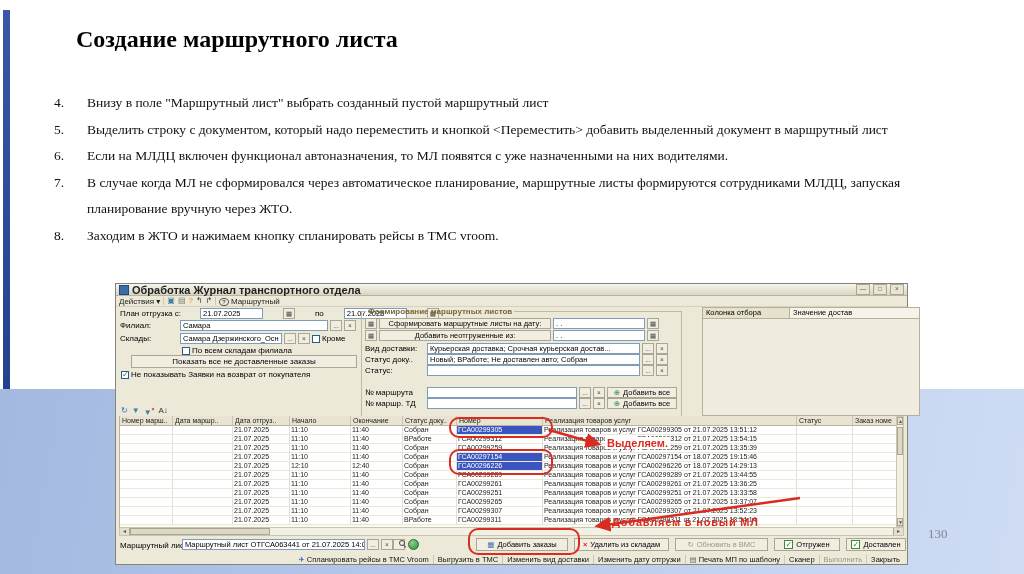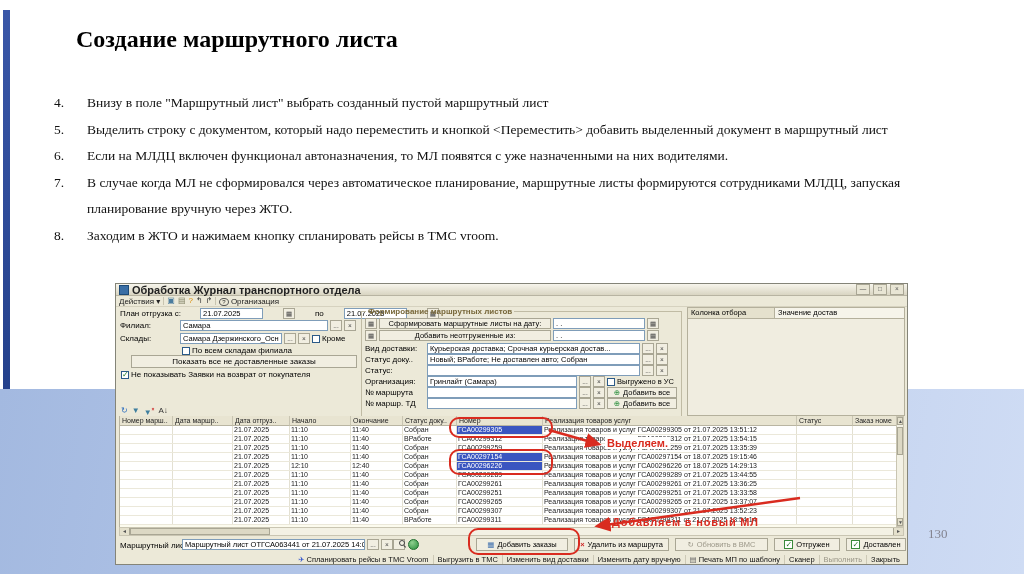--- a/index.html
+++ b/index.html
@@ -26,21 +26,21 @@
   .lbl{font-size:8px;color:#000;white-space:nowrap;}
   .fld{background:#fff;border:1px solid #7f9db9;font-size:7.5px;height:11px;line-height:9px;padding:0 2px;box-sizing:border-box;overflow:hidden;white-space:nowrap;flex:none;}
   .sq{background:#f1eee1;border:1px solid #a9a694;font-size:6.5px;height:11px;min-width:12px;text-align:center;line-height:9px;box-sizing:border-box;color:#444;flex:none;}
   .cb{width:8px;height:8px;background:#fff;border:1px solid #2b5a88;box-sizing:border-box;font-size:8px;line-height:6px;color:#1e7a1e;text-align:center;flex:none;}
   .row{position:absolute;display:flex;align-items:center;gap:2px;}
   .btn{background:#f1eee1;border:1px solid #a9a694;font-size:8px;display:flex;align-items:center;justify-content:center;box-sizing:border-box;color:#000;gap:3px;white-space:nowrap;overflow:hidden;}
   fieldset#form-group{position:absolute;left:245px;top:23px;width:321px;height:111px;border:1px solid #c0bba4;margin:0;padding:0;box-sizing:border-box;}
   #form-group legend{font-size:8px;font-weight:bold;color:#78683a;padding:0 2px;margin-left:4px;}
   .fsrow{position:absolute;left:3px;display:flex;align-items:center;gap:2px;height:11px;}
   .fsrow .lbl{width:60px;flex:none;}
-  #filter-panel{position:absolute;left:571px;top:23px;width:218px;height:109px;border:1px solid #b4b09c;background:#f0ede0;box-sizing:border-box;}
+  #filter-panel{position:absolute;left:586px;top:23px;width:218px;height:109px;border:1px solid #b4b09c;background:#f0ede0;box-sizing:border-box;}
   #filter-panel .hd{display:flex;height:11px;}
   #filter-panel .hc{font-size:7.5px;line-height:10px;padding:0 3px;box-sizing:border-box;overflow:hidden;white-space:nowrap;}
   
   #grid{position:absolute;left:3px;top:132px;width:777px;height:111px;background:#fcfbee;border-left:1px solid #b9b5a2;box-sizing:border-box;overflow:hidden;}
   #ghead{display:flex;height:10px;}
   .th{font-size:7px;line-height:9px;background:#e8e4d1;border-right:1px solid #c9c5b2;border-bottom:1px solid #b9b5a2;padding:0 2px;color:#222;box-sizing:border-box;flex:none;overflow:hidden;white-space:nowrap;}
   .tr{display:flex;height:8px;background:#fff;border-bottom:1px solid #ebe8da;}
   .td{font-size:7px;line-height:7px;overflow:hidden;white-space:nowrap;border-right:1px solid #e3e0d2;padding:0 1px;box-sizing:border-box;color:#1a1a1a;flex:none;}
   .td.sel{background:#3a55c0;color:#fff;}
   #vscroll{position:absolute;left:780px;top:132px;width:8px;height:111px;background:#f3f1e4;border:1px solid #c9c5b2;box-sizing:border-box;}
@@ -109,21 +109,21 @@
       <span class="tbtn"><span>Действия</span> <span>▾</span></span>
       <span class="tsep"></span>
       <span id="toolbar-icons" style="display:flex;gap:3px;align-items:center;">
           <span class="ticon" style="color: rgb(74, 124, 158);">▣</span>
           <span class="ticon" style="color: rgb(122, 124, 94);">▤</span>
           <span class="ticon" style="color: rgb(217, 138, 0);">?</span>
           <span class="ticon" style="color: rgb(51, 51, 51);">↰</span>
           <span class="ticon" style="color: rgb(51, 51, 51);">↱</span>
         </span>
       <span class="tsep"></span>
-      <span class="tbtn"><span style="border:1px solid #555;border-radius:50%;padding:0 2px;font-size:6px;">?</span> <span>Организация</span></span>
+      <span class="tbtn"><span style="border:1px solid #555;border-radius:50%;padding:0 2px;font-size:6px;">?</span> <span>Маршрутный</span></span>
     </div>
 
     <div class="row" style="left:4px;top:24px;gap:20px;">
       <span class="lbl" style="width:60px;">План отгрузка с:</span>
       <span class="fld" style="width:63px;">21.07.2025</span>
       <span class="sq">▦</span>
       <span class="lbl">по</span>
       <span class="fld" style="width:63px;">21.07.2025</span>
       <span class="sq">▦</span>
     </div>
@@ -182,28 +182,20 @@
         <span class="lbl">Статус доку..</span>
         <span class="fld" style="width:213px;">Новый; ВРаботе; Не доставлен авто; Собран</span>
         <span class="sq">...</span>
         <span class="sq">×</span>
       </div>
       <div class="fsrow" style="top:49px;">
         <span class="lbl">Статус:</span>
         <span class="fld" style="width:213px;"></span>
         <span class="sq">...</span>
         <span class="sq">×</span>
-      </div>
-      <div class="fsrow" style="top:60px;">
-        <span class="lbl">Организация:</span>
-        <span class="fld" style="width:150px;">Гринлайт (Самара)</span>
-        <span class="sq">...</span>
-        <span class="sq">×</span>
-        <span class="cb"></span>
-        <span class="lbl" style="font-size:7.5px;">Выгружено в УС</span>
       </div>
       <div class="fsrow" style="top:71px;">
         <span class="lbl">№ маршрута</span>
         <span class="fld" style="width:150px;"></span>
         <span class="sq">...</span>
         <span class="sq">×</span>
         <span class="btn" style="width:70px;height:11px;font-size:7.5px;">
             <span style="color:#2a8f3c;">⊕</span>
             <span>Добавить все</span>
           </span>
@@ -399,21 +391,21 @@
       <span class="sq" style="position:absolute;left:251px;top:2px;">...</span>
       <span class="sq" style="position:absolute;left:265px;top:2px;">×</span>
       <span class="sq" style="position:absolute;left:277px;top:2px;"><span class="mag"></span></span>
       <span class="globe" style="position:absolute;left:292px;top:2px;"></span>
       <span class="btn" style="position:absolute;left:360px;top:1px;width:92px;height:13px;font-size:7.5px;">
           <span style="color:#3f6fae;">▦</span>
           <span>Добавить заказы</span>
         </span>
       <span class="btn" style="position:absolute;left:458px;top:1px;width:95px;height:13px;font-size:7.5px;">
           <span style="color:#c22;font-weight:bold;">×</span>
-          <span>Удалить из маршрута</span>
+          <span>Удалить из складам</span>
         </span>
       <span class="btn" style="position:absolute;left:559px;top:1px;width:93px;height:13px;font-size:7.5px;color:#9b9788;">
           <span style="color:#9b9788;">↻</span>
           <span>Обновить в ВМС</span>
         </span>
       <span class="btn" style="position:absolute;left:658px;top:1px;width:66px;height:13px;font-size:7.5px;">
           <span class="cbg">✓</span>
           <span>Отгружен</span>
         </span>
       <span class="btn" style="position:absolute;left:730px;top:1px;width:60px;height:13px;font-size:7.5px;">
@@ -426,21 +418,21 @@
           <span style="color: rgb(51, 85, 204);">✈</span>
           <span>Спланировать рейсы в ТМС Vroom</span>
         </span>
         <span class="bbtn">
           <span>Выгрузить в ТМС</span>
         </span>
         <span class="bbtn">
           <span>Изменить вид доставки</span>
         </span>
         <span class="bbtn">
-          <span>Изменить дату вручную</span>
+          <span>Изменить дату отгрузки</span>
         </span>
         <span class="bbtn">
           <span style="color: rgb(102, 102, 102);">▤</span>
           <span>Печать МП по шаблону</span>
         </span>
         <span class="bbtn">
           <span>Сканер</span>
         </span>
         <span class="bbtn disabled">
           <span>Выполнить</span>

